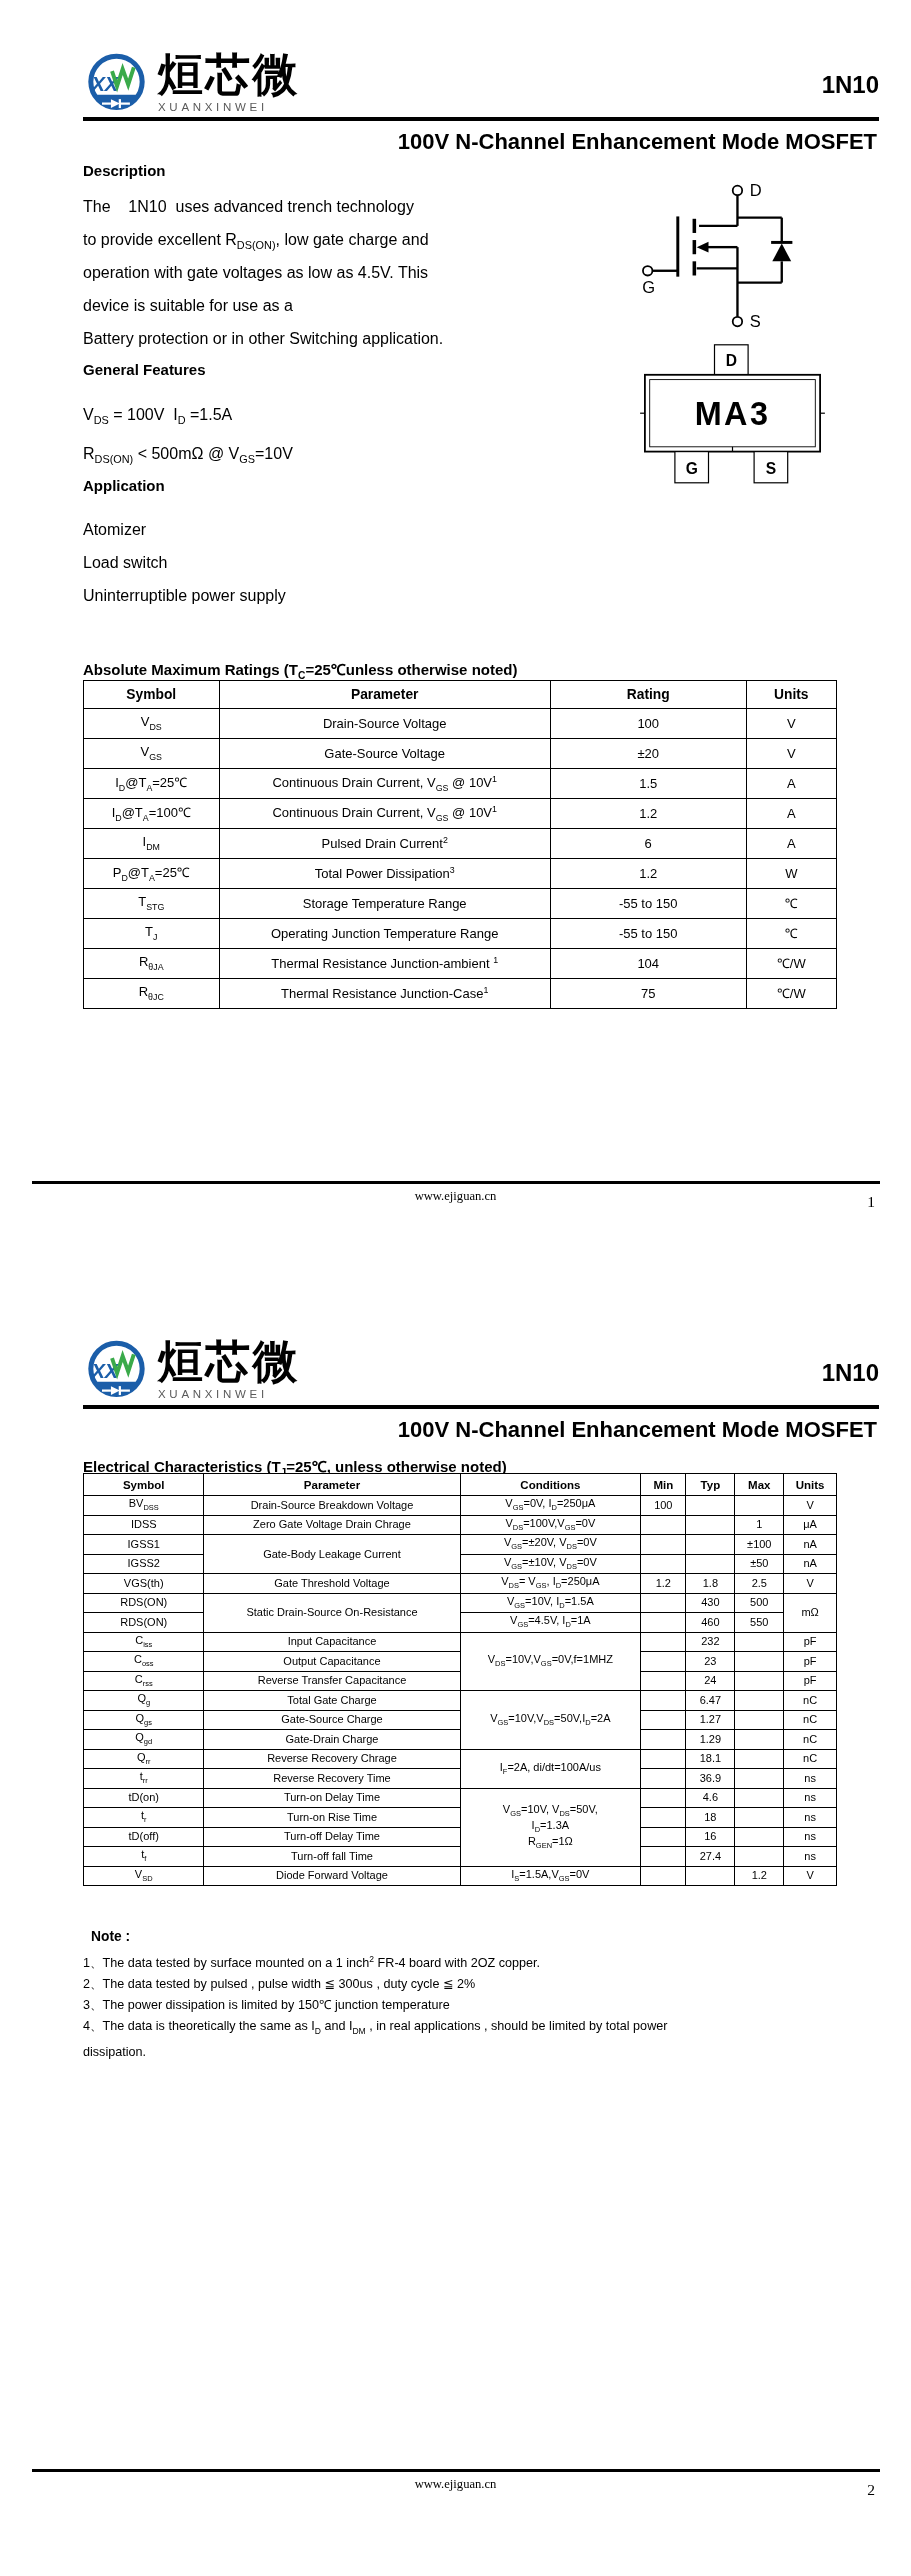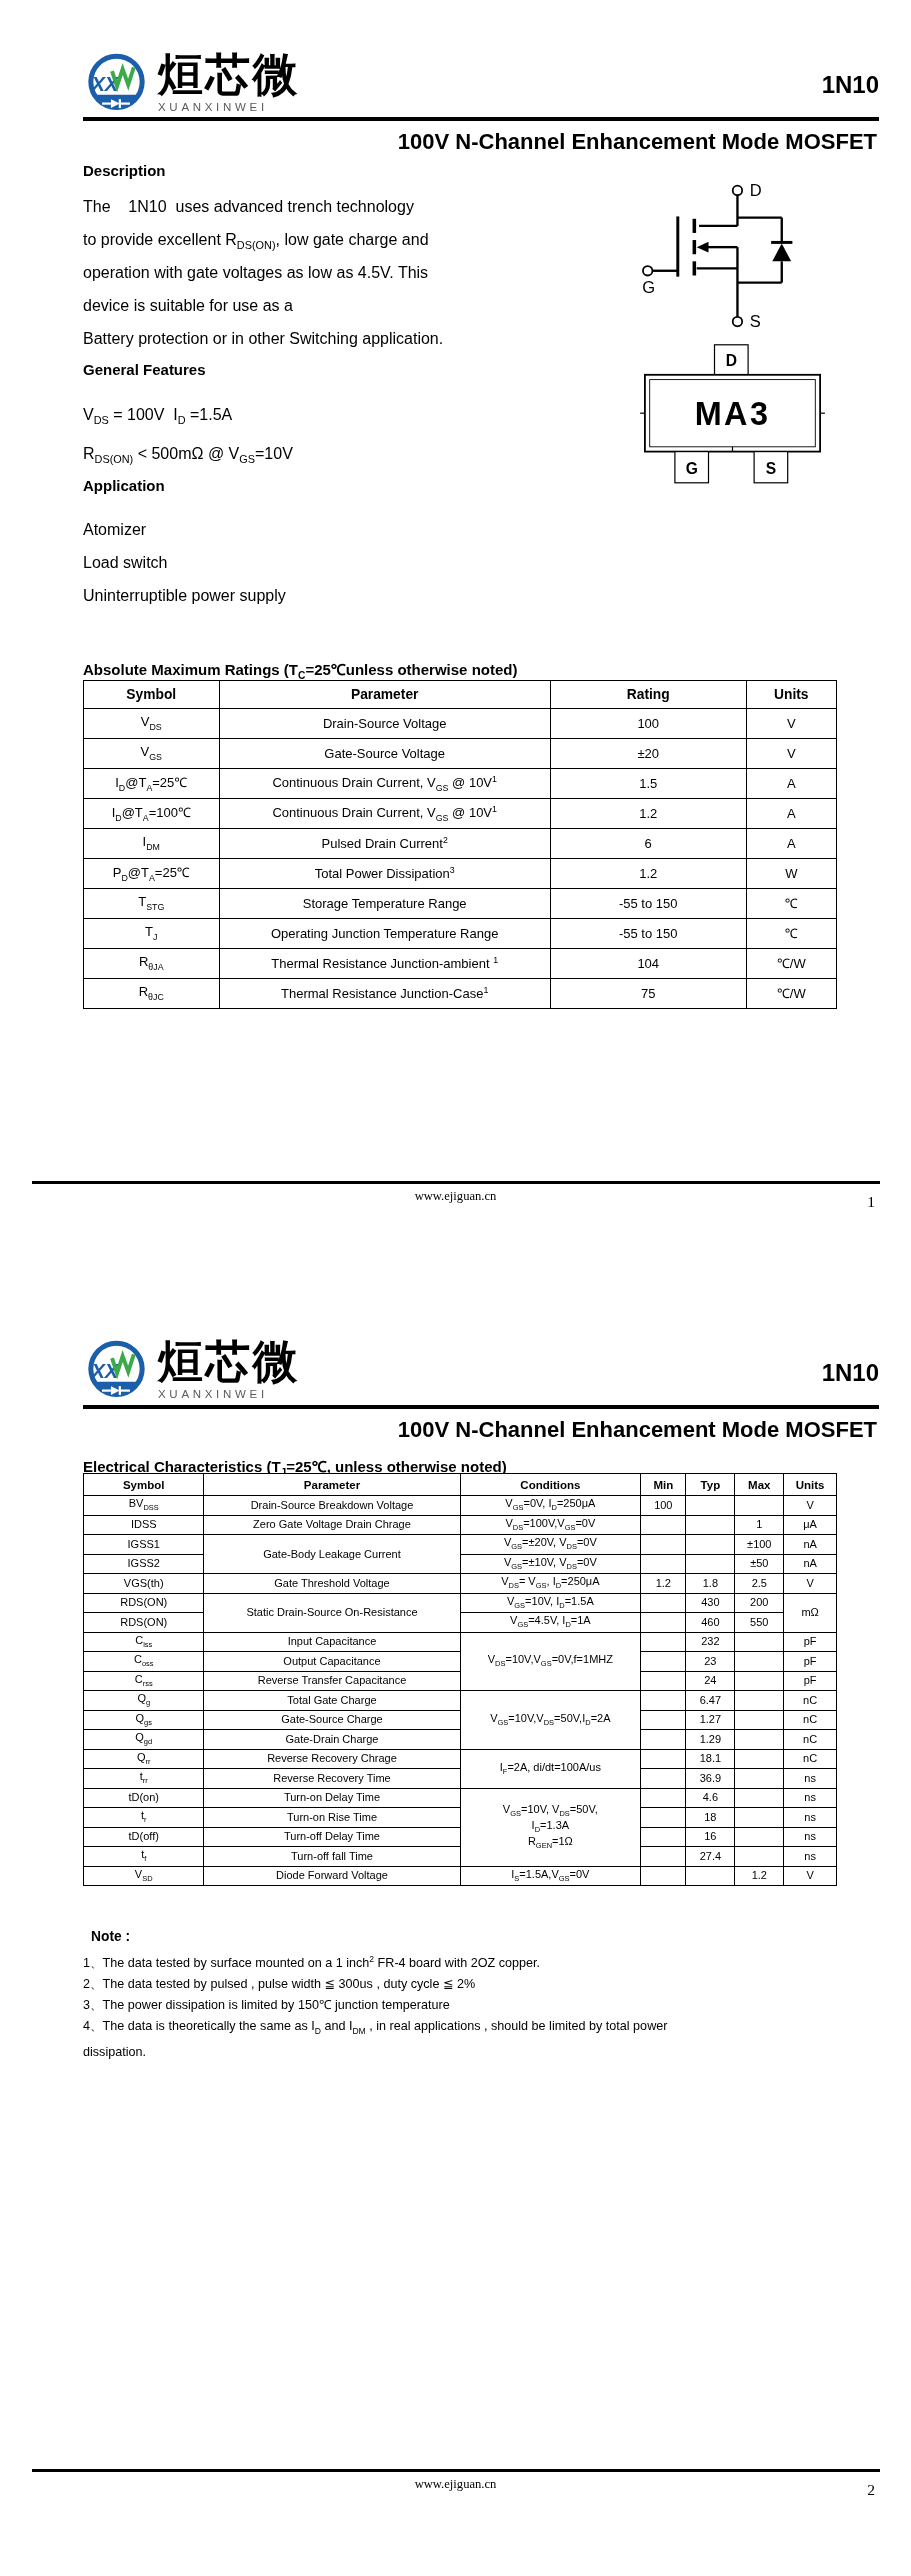--- a/index.html
+++ b/index.html
@@ -328,21 +328,21 @@
           <td>1.8</td>
           <td>2.5</td>
           <td>V</td>
         </tr>
         <tr>
           <td>RDS(ON)</td>
           <td rowspan="2">Static Drain-Source On-Resistance</td>
           <td>V<sub>GS</sub>=10V, I<sub>D</sub>=1.5A</td>
           <td></td>
           <td>430</td>
-          <td>200</td>
+          <td>500</td>
           <td rowspan="2">mΩ</td>
         </tr>
         <tr>
           <td>RDS(ON)</td>
           <td>V<sub>GS</sub>=4.5V, I<sub>D</sub>=1A</td>
           <td></td>
           <td>460</td>
           <td>550</td>
         </tr>
         <tr>

